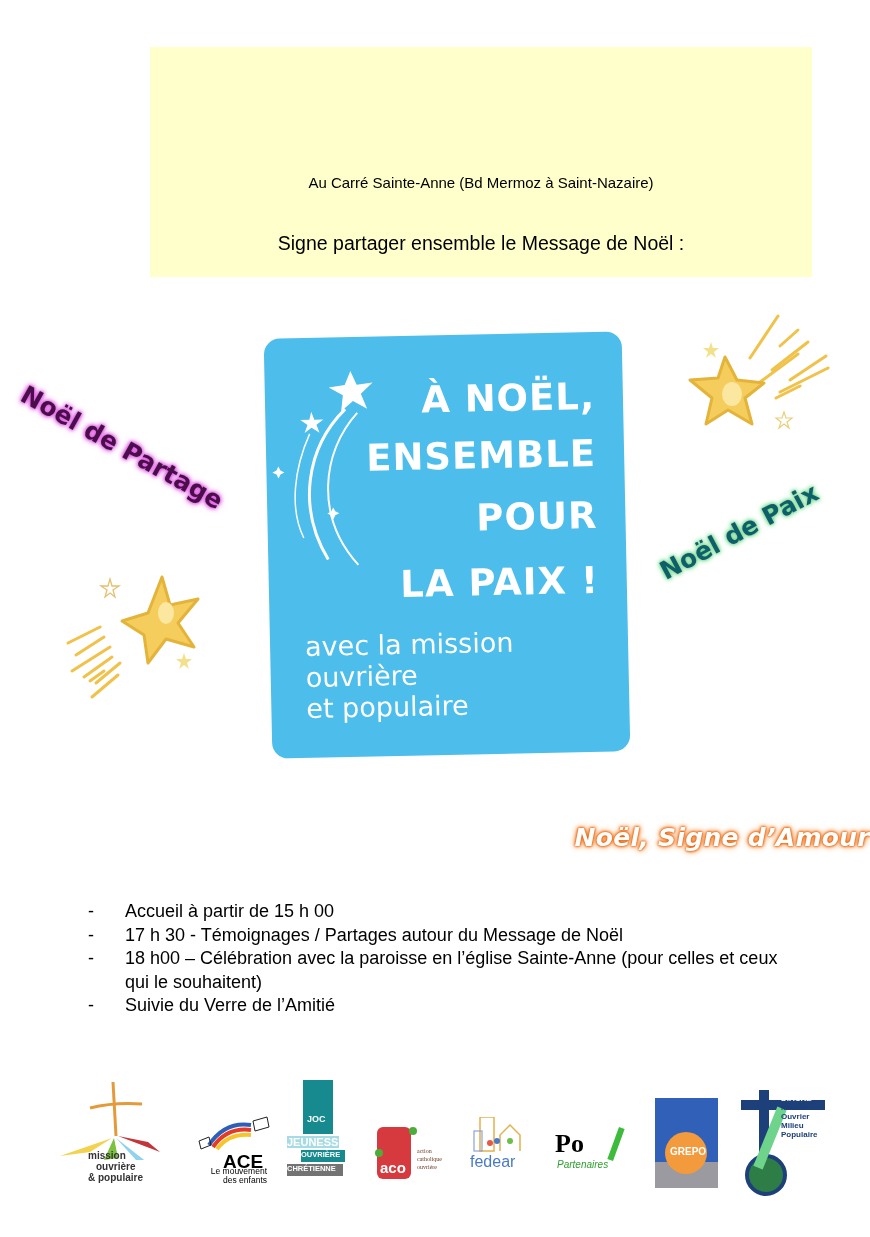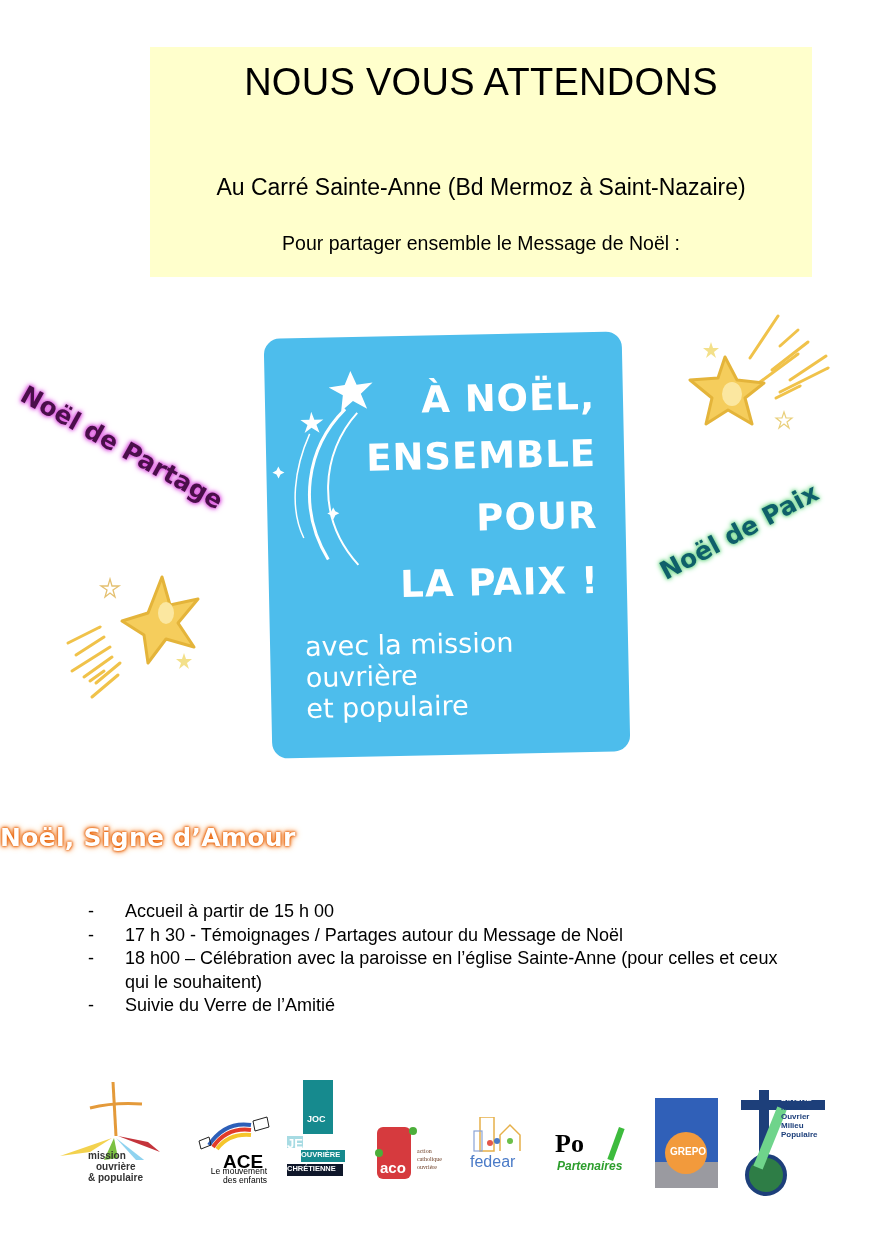--- a/index.html
+++ b/index.html
@@ -3,53 +3,52 @@
 <meta charset="utf-8">
 <style>
   html, body { margin:0; padding:0; background:#ffffff; }
   body { width:870px; height:1237px; position:relative; overflow:hidden; font-family:"Liberation Sans", sans-serif; color:#000; }
   .abs { position:absolute; }
 
   .header-box { left:150px; top:47px; width:662px; height:230px; background:#ffffcc; text-align:center; }
   .header-title { position:absolute; left:0; right:0; top:14px; font-size:38px; letter-spacing:0.3px; }
   .header-date { position:absolute; left:0; right:0; top:90px; font-size:26px; color:#cc1e1e; }
   .header-date span { text-decoration:underline; text-decoration-thickness:2px; text-underline-offset:3px; }
-  .header-venue { position:absolute; left:0; right:0; top:127px; font-size:23px; }
+  .header-venue { position:absolute; left:0; right:0; top:127px; font-size:15px; }
   .header-message { position:absolute; left:0; right:0; top:185px; font-size:19.5px; }
 
   .wordart { font-family:"DejaVu Sans", sans-serif; font-weight:bold; white-space:nowrap; }
   .wa-partage { left:30px; top:380px; font-size:25px; color:#4a0f4a; transform:rotate(29deg); transform-origin:left top;
     text-shadow:0 0 3px #e25de6, 0 0 5px #d54bd9, 0 0 6px #e67ae9; }
   .wa-paix { left:655px; top:560px; font-size:25px; color:#0f5f6a; transform:rotate(-28deg); transform-origin:left top;
     text-shadow:0 0 3px #6bd08a, 0 0 5px #7fdc94, 0 0 6px #a4eab0; }
-  .wa-amour { left:0; right:0; top:823px; text-align:left; font-size:25px; color:#ffffff; letter-spacing:0.3px;
-    text-shadow:0 0 2px #e65c00, 0 0 3px #e65c00, 0 0 5px #f08030, 0 0 7px #f9a050; }
+  .wa-amour { left:0; right:0; top:823px; text-align:right; font-size:25px; color:#ffffff; letter-spacing:0.3px;
+    text-shadow:0 0 2px #e65c00, 0 0 3px #e65c00, 0 0 5px #f08030, 0 0 7px #f9a050;font-style:italic; }
 
   .poster { left:268px; top:335px; width:358px; height:420px; background:#4dbdec; border-radius:16px; transform:rotate(-1.2deg); }
   .poster-head { position:absolute; right:28px; text-align:right; color:#ffffff; font-family:"DejaVu Sans", sans-serif; font-weight:bold; font-size:37px; letter-spacing:1px; line-height:1; }
   .ph1 { top:46px; }
   .ph2 { top:103px; }
   .ph3 { top:165px; }
   .ph4 { top:230px; }
   .poster-sub { position:absolute; left:35px; top:293px; color:#ffffff; font-family:"DejaVu Sans", sans-serif; font-size:27px; line-height:31px; }
   .poster-stars { position:absolute; left:0; top:0; }
 
   .program { left:88px; top:900px; font-size:18px; line-height:23.5px; }
   .program-item { position:relative; padding-left:37px; width:680px; }
   .program-item .dash { position:absolute; left:0; top:0; }
 
   .logo { position:absolute; }
 </style>
 </head>
 <body>
 
 <div class="abs header-box">
-  <div class="header-title">NOUS VOUS ATTENDONS</div>
   <div class="header-venue">Au Carré Sainte-Anne (Bd Mermoz à Saint-Nazaire)</div>
-  <div class="header-message">Pour partager ensemble le Message de Noël  :</div>
+  <div class="header-message">Signe partager ensemble le Message de Noël  :</div>
 </div>
 
 <div class="abs wordart wa-partage">Noël de Partage</div>
 <div class="abs wordart wa-paix">Noël de Paix</div>
 
 <svg class="abs" style="left:680px;top:312px" width="160" height="130" viewBox="0 0 160 130">
   <g stroke="#f0c24a" stroke-width="3" stroke-linecap="round" fill="none">
     <path d="M98 4 L70 46"></path>
       <path d="M118 18 L100 34"></path>
       <path d="M128 30 L92 58"></path>
@@ -149,23 +148,23 @@
   <div style="position:absolute;left:28px;top:36px;font-size:19px;font-weight:bold">ACE</div>
   <div style="position:absolute;left:8px;top:52px;font-size:8.5px;line-height:9px;text-align:right;width:64px">
     <div>Le mouvement</div>
     <div>des enfants</div>
   </div>
 </div>
 
 <div class="logo" style="left:285px;top:1080px;width:60px;height:105px">
   <div style="position:absolute;left:18px;top:0;width:30px;height:54px;background:#168a8e"></div>
   <div style="position:absolute;left:22px;top:34px;color:#fff;font-size:9px;font-weight:bold">JOC</div>
-  <div style="position:absolute;left:2px;top:56px;width:16px;height:12px;background:#a7dbe3;color:#fff;font-size:13px;font-weight:bold">JEUNESSE</div>
+  <div style="position:absolute;left:2px;top:56px;width:52px;height:12px;background:#a7dbe3;color:#fff;font-size:11px;font-weight:bold">JEUNESSE</div>
   <div style="position:absolute;left:16px;top:70px;width:44px;height:12px;background:#168a8e;color:#fff;font-size:7.5px;font-weight:bold">OUVRIÈRE</div>
-  <div style="position:absolute;left:2px;top:84px;width:56px;height:12px;background:#0f172a;color:#fff;font-size:7.5px;font-weight:bold">CHRÉTIENNE</div>
+  <div style="position:absolute;left:2px;top:84px;width:56px;height:12px;background:#737373;color:#fff;font-size:7.5px;font-weight:bold">CHRÉTIENNE</div>
 </div>
 
 <div class="logo" style="left:375px;top:1125px;width:70px;height:58px">
   <div style="position:absolute;left:2px;top:2px;width:34px;height:52px;background:#d63a3e;border-radius:6px"></div>
   <div style="position:absolute;left:0;top:24px;width:8px;height:8px;background:#4cae3a;border-radius:50%"></div>
   <div style="position:absolute;left:34px;top:2px;width:8px;height:8px;background:#4cae3a;border-radius:50%"></div>
   <div style="position:absolute;left:5px;top:34px;color:#fff;font-size:15px;font-weight:bold">aco</div>
   <div style="position:absolute;left:42px;top:22px;font-size:6px;line-height:8px;color:#6a3a20;font-family:'Liberation Serif',serif">
     <div>action</div>
     <div>catholique</div>
@@ -180,21 +179,21 @@
     <path d="M30 34 L30 18 L40 8 L50 18 L50 34" fill="none" stroke="#e6b04a" stroke-width="1.5"></path>
     <circle cx="20" cy="26" r="3" fill="#e4574b"></circle>
       <circle cx="27" cy="24" r="3" fill="#4a7ac7"></circle>
       <circle cx="40" cy="24" r="3" fill="#6bbf4a"></circle>
   </svg>
   <div style="position:absolute;left:0;top:36px;color:#4a7ac7;font-size:16px;font-weight:normal">fedear</div>
 </div>
 
 <div class="logo" style="left:555px;top:1125px;width:85px;height:50px">
   <div style="position:absolute;left:0;top:4px;font-family:'Liberation Serif',serif;font-weight:bold;font-size:26px;color:#000">Po</div>
-  <div style="position:absolute;left:2px;top:34px;font-size:12px;font-weight:bold;font-style:italic;color:#2d9e2d">Partenaires</div>
+  <div style="position:absolute;left:2px;top:34px;font-size:10px;font-weight:normal;font-style:italic;color:#2d9e2d">Partenaires</div>
   <div style="position:absolute;left:58px;top:2px;width:6px;height:34px;background:#3dbb3d;transform:rotate(20deg)"></div>
 </div>
 
 <div class="logo" style="left:655px;top:1098px;width:63px;height:90px;background:#3060b8">
   <div style="position:absolute;left:0;bottom:0;width:63px;height:26px;background:#9a9aa0"></div>
   <div style="position:absolute;left:10px;top:34px;width:42px;height:42px;border-radius:50%;background:#f29a3c"></div>
   <div style="position:absolute;left:15px;top:48px;font-size:10px;color:#fff;font-weight:bold">GREPO</div>
 </div>
 
 <div class="logo" style="left:735px;top:1090px;width:95px;height:100px">

